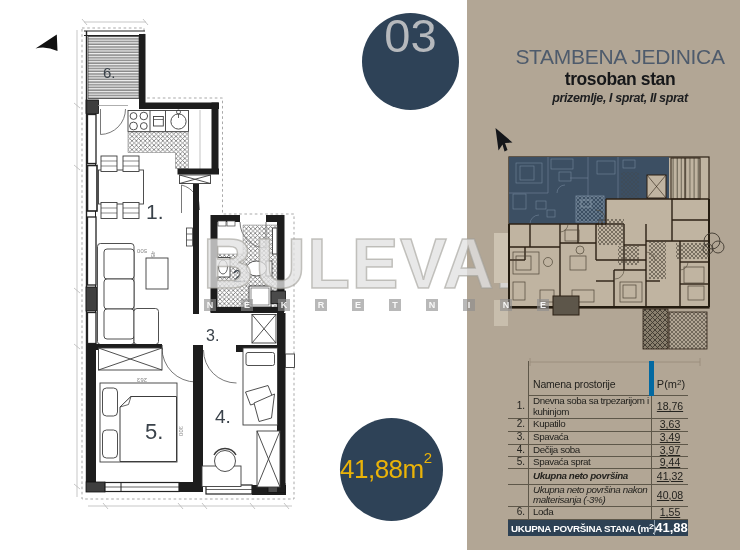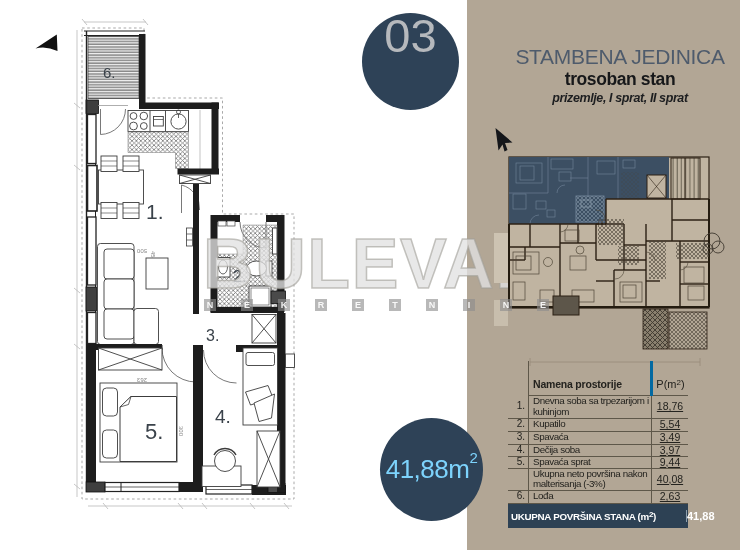--- a/index.html
+++ b/index.html
@@ -443,86 +443,91 @@
   <div class="abs" style="left:470px;top:45px;width:300px;text-align:center;color:#4e5b6c;font-size:21px;letter-spacing:-.3px;white-space:nowrap;">STAMBENA JEDINICA</div>
 
   <div class="abs" style="left:470px;top:69px;width:300px;text-align:center;color:#17181a;font-size:17.5px;letter-spacing:-.4px;font-weight:bold;white-space:nowrap;">trosoban stan</div>
 
   <div class="abs" style="left:470px;top:91px;width:300px;text-align:center;color:#1d1e20;font-size:12.5px;letter-spacing:-.4px;font-style:italic;font-weight:bold;white-space:nowrap;">prizemlje, I sprat, II sprat</div>
 
   <svg class="abs" style="left:493px;top:127px" width="24" height="28" viewBox="0 0 24 28">
     <path d="M 2.5 1 L 5.5 23.5 L 9.5 17.5 L 11.5 24.5 L 14.5 23 L 12 16 L 19.5 15.5 Z" fill="#14161a"></path>
   </svg>
 
-  <div class="abs" style="left:380px;top:418px;width:103px;height:103px;border-radius:50%;background:#2e4257;
-       display:flex;align-items:center;justify-content:center;color:#7dd3fc;font-size:26px;letter-spacing:-.5px;">41,88m<span style="font-size:15px;align-self:flex-start;margin-top:31px;">2</span></div>
+  <div class="abs" style="left:340px;top:418px;width:103px;height:103px;border-radius:50%;background:#2e4257;
+       display:flex;align-items:center;justify-content:flex-start;color:#eab308;font-size:26px;letter-spacing:-.5px;">41,88m<span style="font-size:15px;align-self:flex-start;margin-top:31px;">2</span></div>
 
   <div id="tablewrap" class="abs" style="left:508px;top:361px;width:180px;color:#1d1c19;">
     <table style="border-collapse:collapse;width:180px;table-layout:fixed;color:#24231f;">
       <colgroup>
           <col style="width:20.5px">
           <col style="width:123px">
           <col style="width:36.5px">
         </colgroup>
 
       <tbody>
           <tr style="height:34px;">
         <td></td>
-        <td style="border-left:1px solid #5e5749;border-right:3px solid #0369a1;padding:0 0 4px 4px;vertical-align:bottom;font-weight:bold;font-size:10.5px;letter-spacing:-.2px;">Namena prostorije</td>
+        <td style="border-left:1px solid #5e5749;border-right:5px solid #0369a1;padding:0 0 4px 4px;vertical-align:bottom;font-weight:normal;font-size:10.5px;letter-spacing:-.2px;">Namena prostorije</td>
         <td style="text-align:center;vertical-align:bottom;padding-bottom:4px;font-weight:normal;font-size:11px;">P(m<span style="font-size:8px;vertical-align:3px;">2</span>)</td>
       </tr>
 
       <tr style="height:23px;">
         <td class="c1">1.</td>
         <td class="c2">Dnevna soba sa trpezarijom i<br>kuhinjom</td>
         <td class="c3">18,76</td>
       </tr>
 
       <tr style="height:13px;">
             <td class="c1">2.</td>
             <td class="c2">Kupatilo</td>
-            <td class="c3">5,54</td>
+            <td class="c3">3,63</td>
           </tr>
 
       <tr style="height:13px;">
             <td class="c1">3.</td>
             <td class="c2">Spavaća</td>
             <td class="c3">3,49</td>
           </tr>
 
       <tr style="height:12px;">
             <td class="c1">4.</td>
             <td class="c2">Dečija soba</td>
             <td class="c3">3,97</td>
           </tr>
 
       <tr style="height:12px;">
             <td class="c1">5.</td>
             <td class="c2">Spavaća sprat</td>
             <td class="c3">9,44</td>
           </tr>
 
+      <tr style="height:16px;">
+            <td class="c1"></td>
+            <td class="c2" style="font-weight:bold;font-style:italic;">Ukupna neto površina</td>
+            <td class="c3">41,32</td>
+          </tr>
 
       <tr style="height:22px;">
             <td class="c1"></td>
-            <td class="c2" style="">Ukupna neto površina nakon<br>malterisanja (-3%)</td>
+            <td class="c2" style="font-style:italic;">Ukupna neto površina nakon<br>malterisanja (-3%)</td>
             <td class="c3">40,08</td>
           </tr>
 
       <tr style="height:13px;">
             <td class="c1">6.</td>
             <td class="c2">Lođa</td>
-            <td class="c3">2,63</td>
+            <td class="c3">1,55</td>
           </tr>
     </tbody>
       </table>
 
-    <div style="margin-top:0;width:180px;height:24px;background:#2d4154;color:#fff;display:flex;align-items:center;">
+    <div style="margin-top:0;width:180px;height:16px;background:#2d4154;color:#fff;display:flex;align-items:center;">
       <div style="width:143px;padding-left:3px;font-weight:bold;font-size:9.8px;letter-spacing:-.3px;white-space:nowrap;">UKUPNA POVRŠINA STANA (m<span style="font-size:8px;vertical-align:3px;">2</span>)</div>
-      <div style="width:36px;text-align:center;font-weight:bold;font-size:11px;border-left:1px solid #8fa0ae;margin-left:32px;">41,88</div>
+      <div style="width:36px;text-align:center;font-weight:bold;font-size:13px;border-left:1px solid #8fa0ae;">41,88</div>
     </div>
   </div>
   <style>
     #tablewrap td{padding:0;vertical-align:middle;line-height:1.05;}
     #tablewrap tr td{border-bottom:1px solid #5e5749;}
     #tablewrap .c1{text-align:right;padding-right:3px;font-size:10px;}
     #tablewrap .c2{border-left:1px solid #5e5749;border-right:1px solid #5e5749;padding-left:4px;font-size:9.8px;letter-spacing:-.4px;margin-left:20px;}
     #tablewrap .c3{text-align:center;font-size:10.5px;text-decoration:underline;}
     #tablewrap tr:first-child td:first-child{border-bottom:none;}
   </style>

